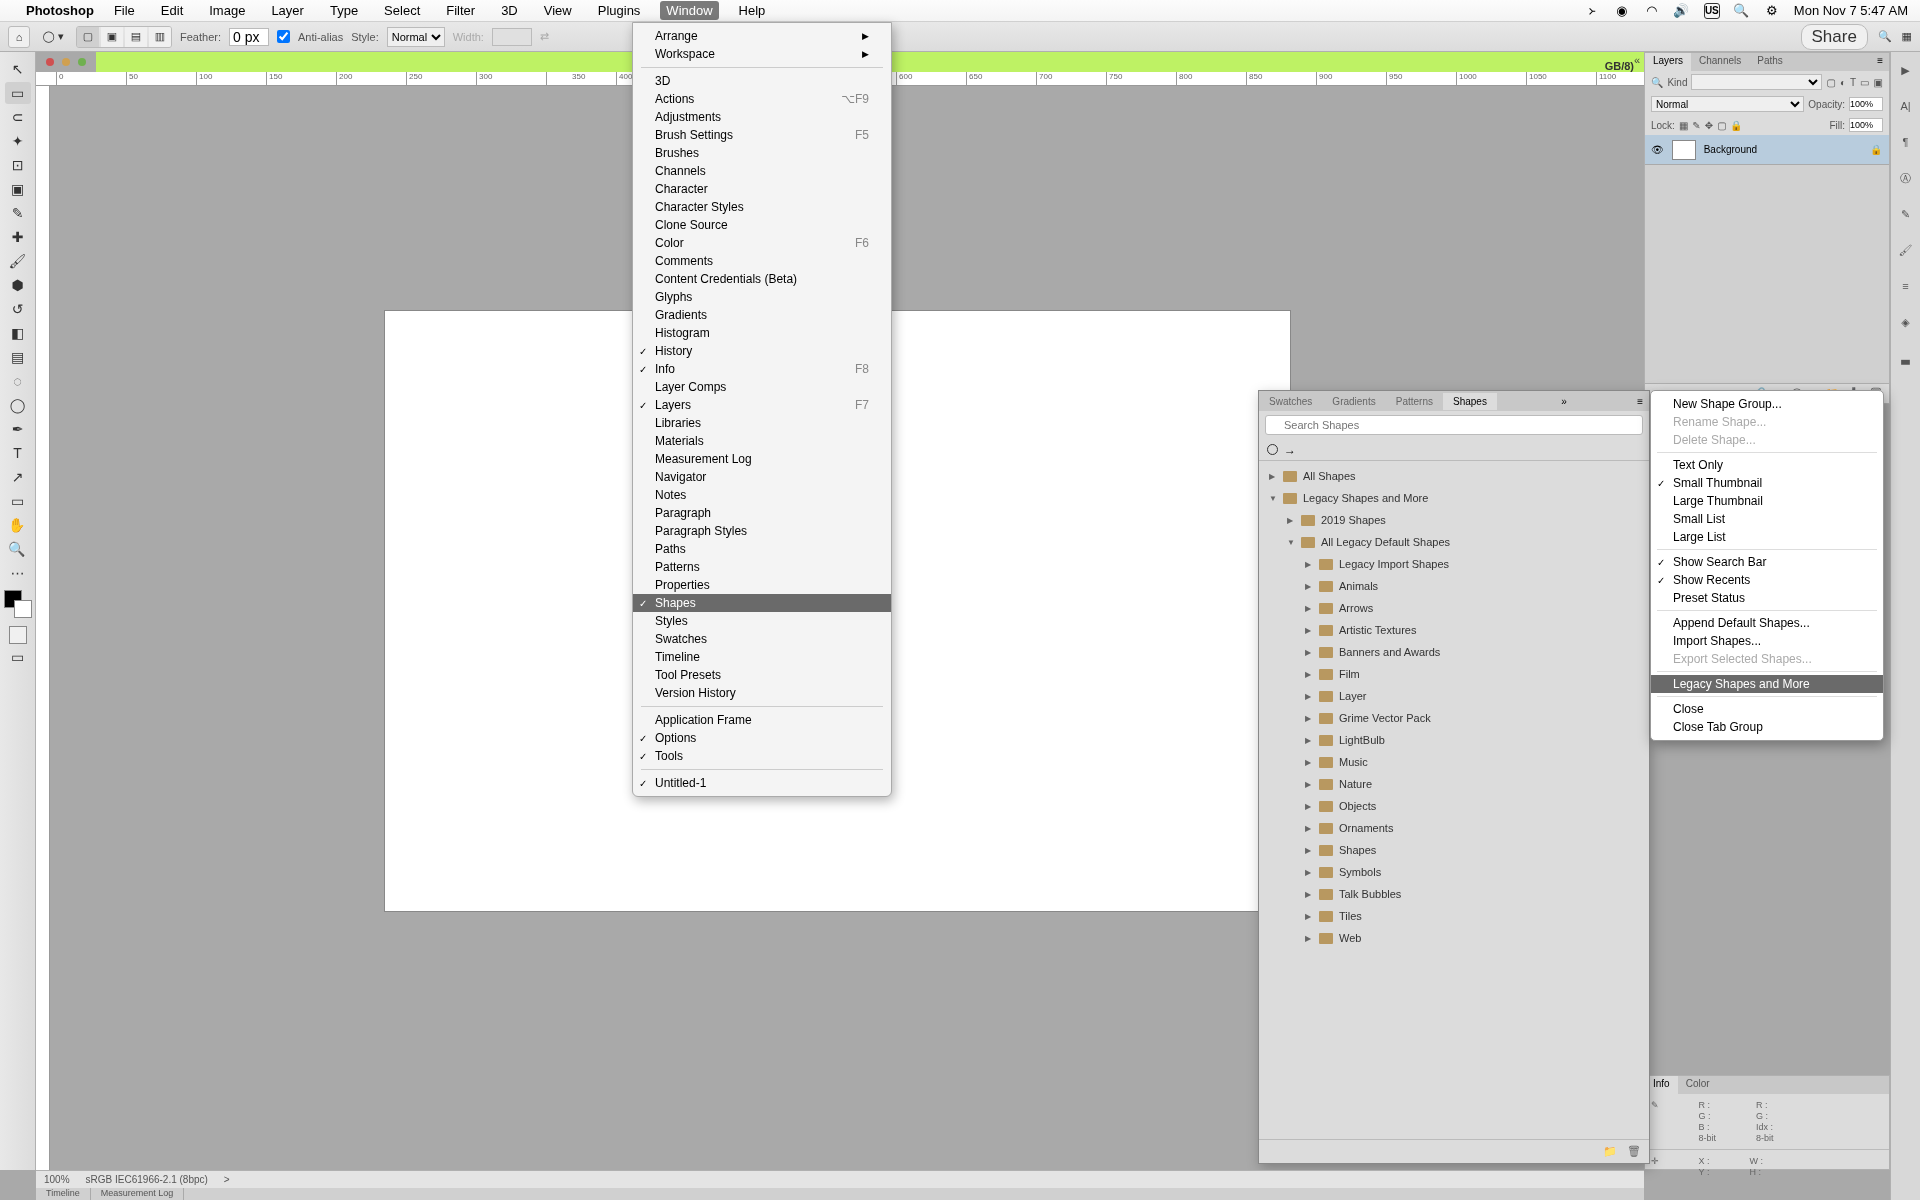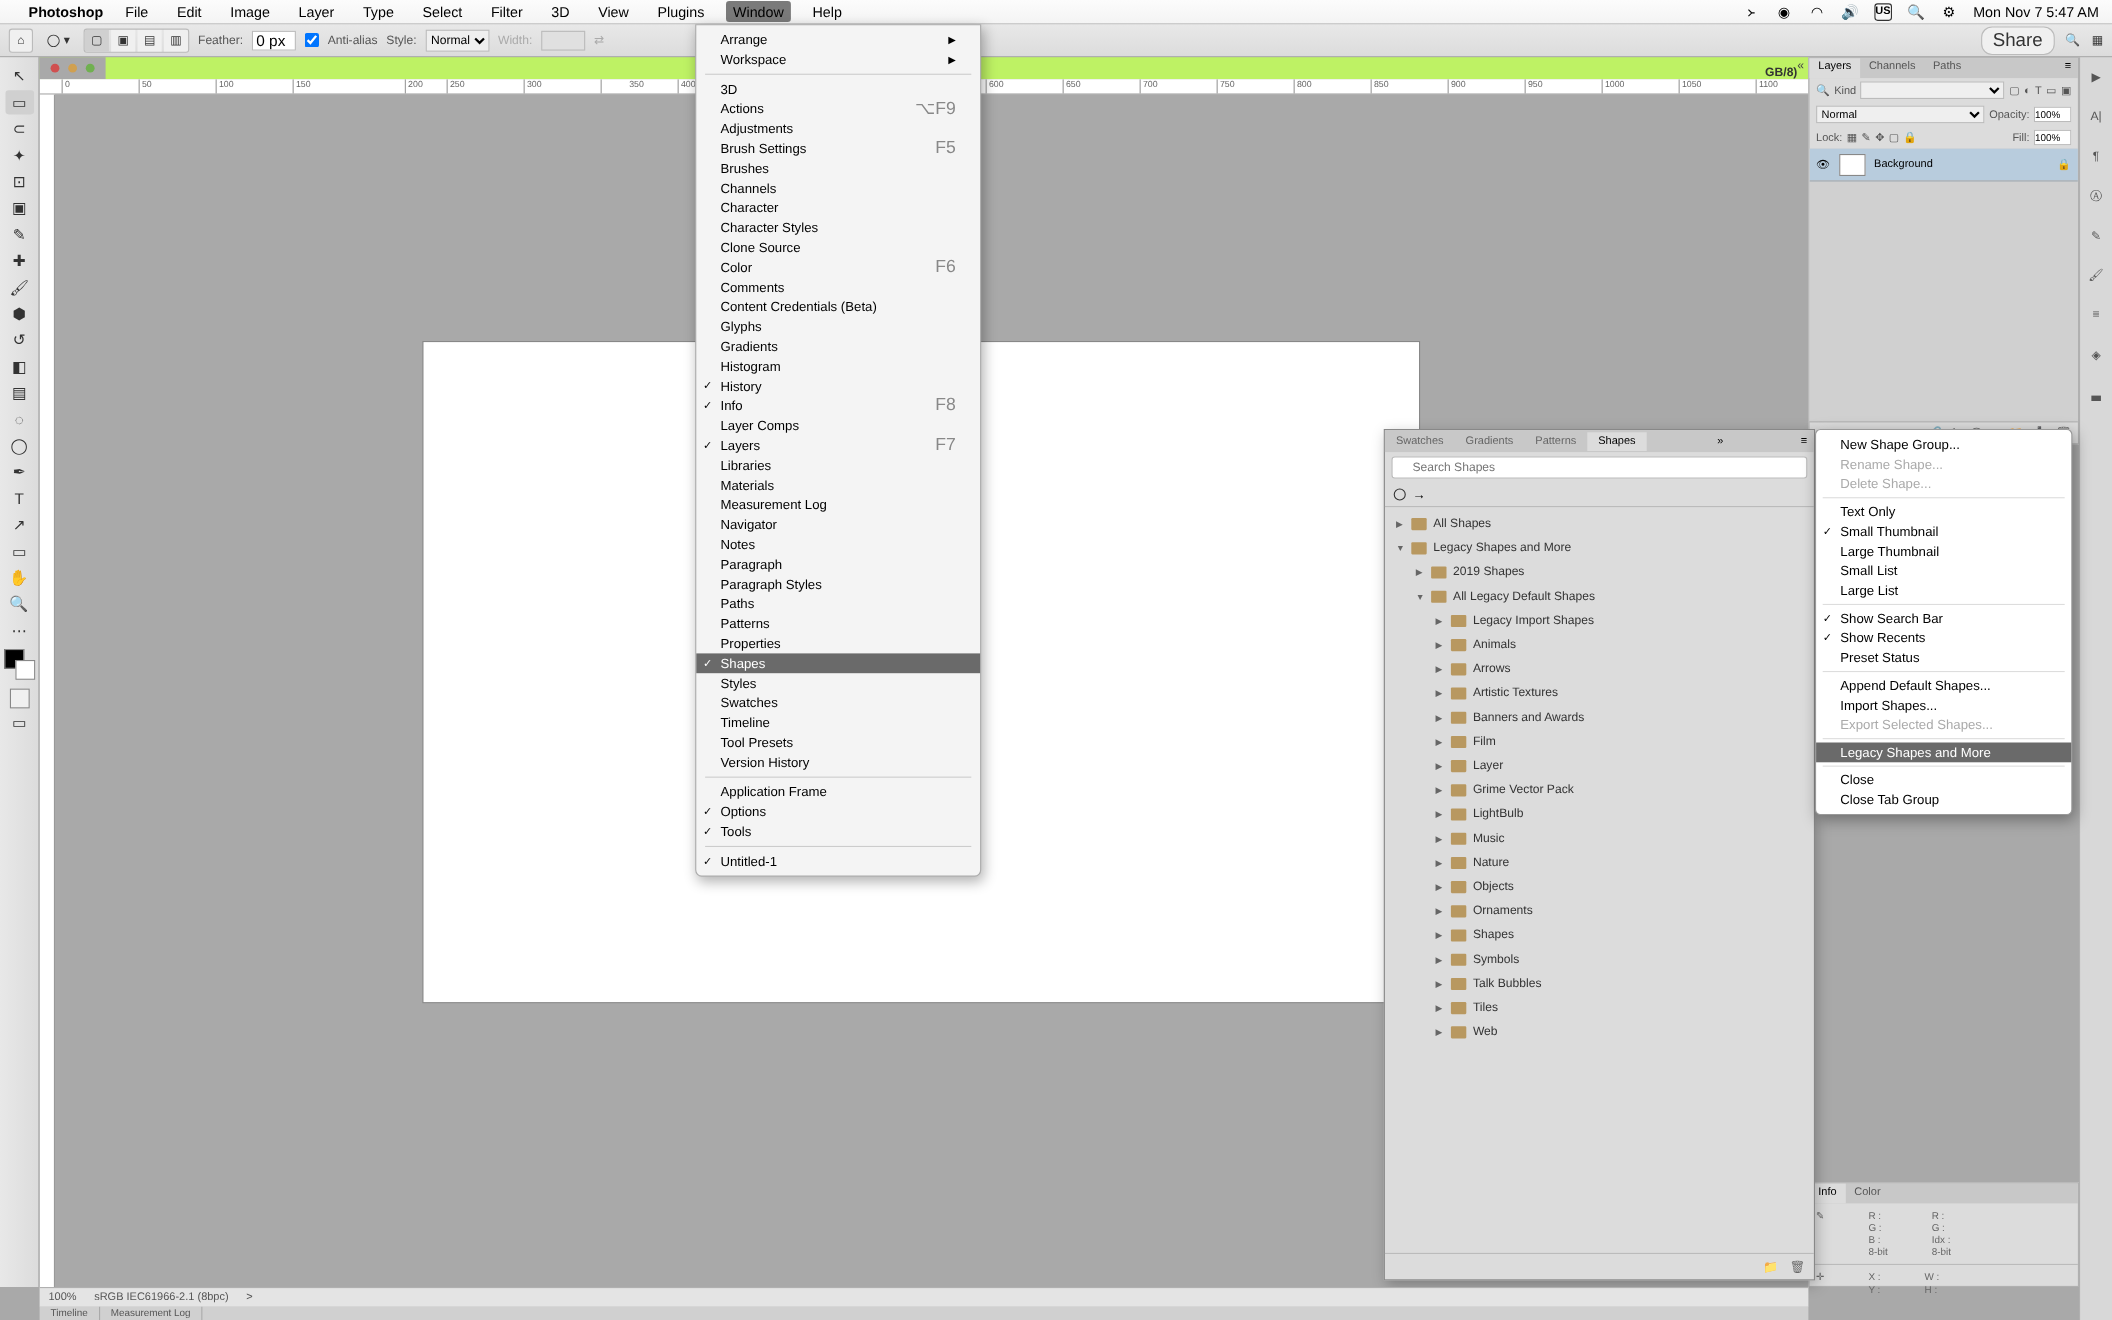--- a/index.html
+++ b/index.html
@@ -3,21 +3,21 @@
 <meta charset="utf-8">
 <style>
 * { margin:0; padding:0; box-sizing:border-box; font-family:-apple-system,BlinkMacSystemFont,"Segoe UI",sans-serif; }
 body { width:1920px; height:1200px; background:#a9a9a9; overflow:hidden; position:relative; font-size:11px; }
 
 
 .macos-menubar { position:absolute; top:0; left:0; right:0; height:22px; background:linear-gradient(#fcfcfc,#f4f4f4); border-bottom:1px solid #d0d0d0; display:flex; align-items:center; padding:0 12px; font-size:13px; color:#000; }
 .apple-logo { font-size:15px; margin-right:14px; }
 .app-name { font-weight:600; margin-right:14px; }
 .menu-item { margin-right:14px; cursor:default; padding:2px 6px; border-radius:3px; }
-.menu-item.active { background:#7a7a7a; color:#000000; }
+.menu-item.active { background:#7a7a7a; color:#ffffff; }
 .menubar-right { margin-left:auto; display:flex; align-items:center; gap:14px; font-size:13px; }
 .menubar-right span { display:inline-flex; align-items:center; }
 .status-icon { width:16px; height:16px; display:inline-flex; align-items:center; justify-content:center; }
 
 
 .options-bar { position:absolute; top:22px; left:0; right:0; height:30px; background:linear-gradient(#e8e8e8,#dcdcdc); border-bottom:1px solid #b0b0b0; display:flex; align-items:center; padding:0 8px; gap:8px; font-size:11px; color:#333; }
 .options-bar .home-btn { width:22px; height:22px; border:1px solid #bbb; border-radius:3px; display:flex; align-items:center; justify-content:center; background:#f0f0f0; }
 .options-bar .tool-icon { width:30px; height:22px; display:flex; align-items:center; justify-content:center; }
 .options-bar .btn-cluster { display:flex; gap:2px; border:1px solid #bbb; border-radius:3px; overflow:hidden; }
 .options-bar .btn-cluster .btn { width:22px; height:20px; display:flex; align-items:center; justify-content:center; background:#f0f0f0; }
@@ -73,21 +73,21 @@
 
 .info-panel { position:absolute; bottom:30px; right:30px; width:246px; height:95px; background:#dcdcdc; border:1px solid #b0b0b0; font-size:9px; color:#666; }
 .info-readout { display:flex; padding:6px; gap:40px; }
 .info-col { display:flex; flex-direction:column; gap:1px; }
 
 
 .dropdown { position:absolute; top:22px; left:632px; width:260px; background:#f4f4f4; border:1px solid #aaa; border-radius:0 0 6px 6px; box-shadow:2px 4px 12px rgba(0,0,0,0.3); font-size:12px; padding:4px 0; }
 .dropdown .dd-item { display:flex; align-items:center; height:18px; padding:0 22px 0 22px; position:relative; color:#000; }
 .dropdown .dd-item.highlighted { background:#6a6a6a; color:#fff; }
 .dropdown .dd-item .check { position:absolute; left:6px; font-size:10px; }
-.dropdown .dd-item .shortcut { margin-left:auto; color:#888; font-size:16px; }
+.dropdown .dd-item .shortcut { margin-left:auto; color:#888; font-size:12px; }
 .dropdown .dd-item .sub-arrow { margin-left:auto; font-size:9px; }
 .dropdown .dd-sep { height:1px; background:#ccc; margin:4px 8px; }
 
 
 .shapes-panel { position:absolute; top:390px; left:1258px; width:392px; height:774px; background:#dcdcdc; border:1px solid #888; box-shadow:2px 4px 12px rgba(0,0,0,0.25); font-size:11px; display:flex; flex-direction:column; }
 .shapes-tabs { display:flex; background:#c8c8c8; height:20px; font-size:10px; align-items:center; }
 .shapes-tabs .tab { padding:3px 10px; color:#666; }
 .shapes-tabs .tab.active { background:#dcdcdc; color:#000; }
 .shapes-tabs .panel-menu { margin-left:auto; padding:0 6px; }
 .shapes-search { padding:4px 6px; }
@@ -170,21 +170,21 @@
   </div>
   <span style="margin-left:auto;padding-right:10px;color:#333;font-weight:600">GB/8)</span>
   <span style="position:absolute;right:4px;top:2px;color:#444">«</span>
 </div>
 
 <div class="ruler-h" id="ruler-h">
     <div class="tick" style="left: 20px;">0</div>
     <div class="tick" style="left: 90px;">50</div>
     <div class="tick" style="left: 160px;">100</div>
     <div class="tick" style="left: 230px;">150</div>
-    <div class="tick" style="left: 300px; margin-left: 32px;">200</div>
+    <div class="tick" style="left: 300px;">200</div>
     <div class="tick" style="left: 370px;">250</div>
     <div class="tick" style="left: 440px;">300</div>
     <div class="tick" style="left: 510px; padding-left: 25px;">350</div>
     <div class="tick" style="left: 580px;">400</div>
     <div class="tick" style="left: 650px;">450</div>
     <div class="tick" style="left: 720px;">500</div>
     <div class="tick" style="left: 790px;">550</div>
     <div class="tick" style="left: 860px;">600</div>
     <div class="tick" style="left: 930px;">650</div>
     <div class="tick" style="left: 1000px;">700</div>

